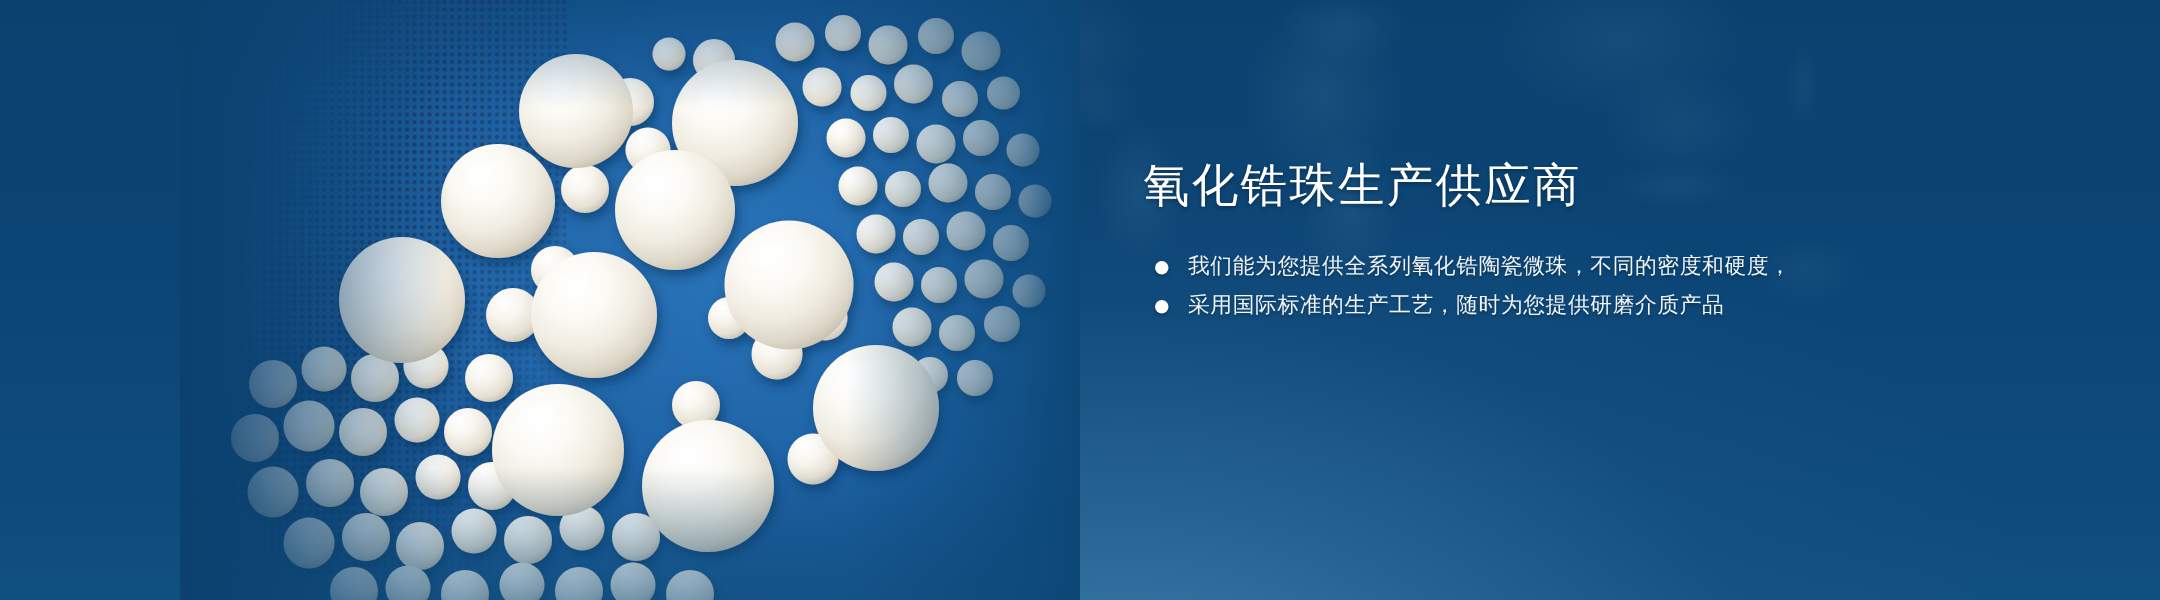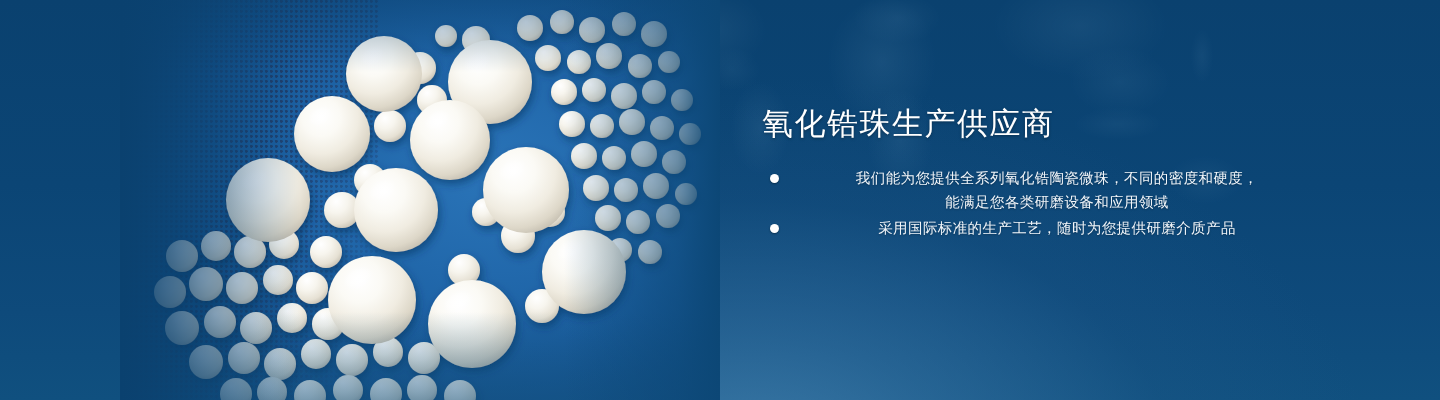--- a/index.html
+++ b/index.html
@@ -116,21 +116,20 @@
     letter-spacing: 1.5px;
     line-height: 40px;
     margin: 0 0 22px 0;
     text-shadow: 0 1px 3px rgba(0,0,0,0.35);
     white-space: nowrap;
   }
   .bullets {
     list-style: none;
     margin: 0;
     padding: 0;
-    text-align: center;
   }
   .bullet {
     position: relative;
     padding-left: 30px;
     color: #f2f6fa;
     font-size: 14.5px;
     line-height: 24px;
     letter-spacing: 0.4px;
     margin-bottom: 2px;
     text-shadow: 0 1px 2px rgba(0,0,0,0.3);
@@ -311,21 +310,20 @@
     <div class="photo-fade"></div>
   </div>
 
   <div class="content">
     <h1 class="headline">氧化锆珠生产供应商</h1>
 
     <ul class="bullets">
       <li class="bullet">
         <span class="dot"></span>
         <span class="bullet-line">我们能为您提供全系列氧化锆陶瓷微珠，不同的密度和硬度，</span>
-        <span class="bullet-line">能满足您各类研磨设备和应用领域</span>
       </li>
       <li class="bullet">
         <span class="dot"></span>
         <span class="bullet-line">采用国际标准的生产工艺，随时为您提供研磨介质产品</span>
       </li>
     </ul>
   </div>
 
 </div>
 

